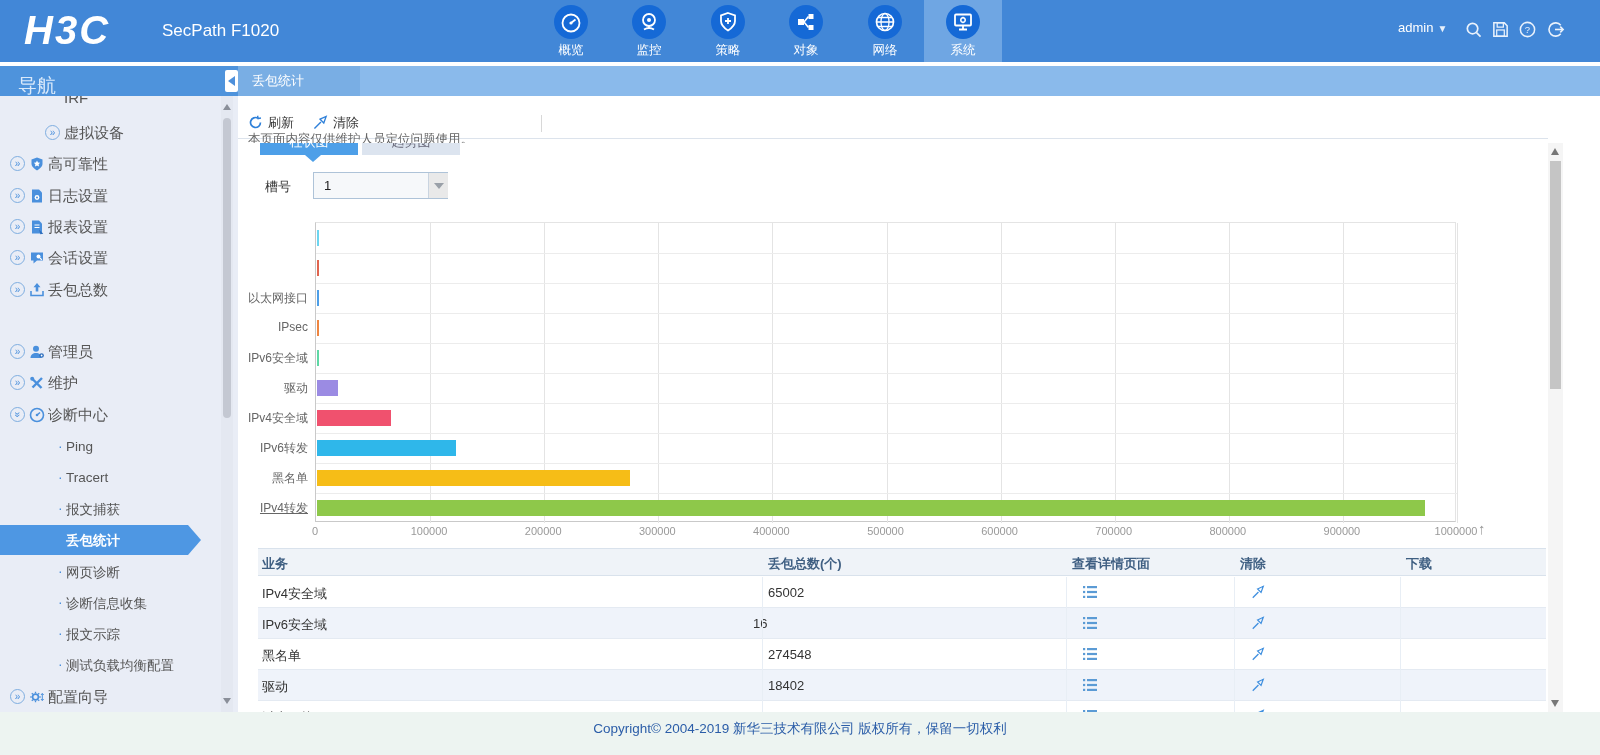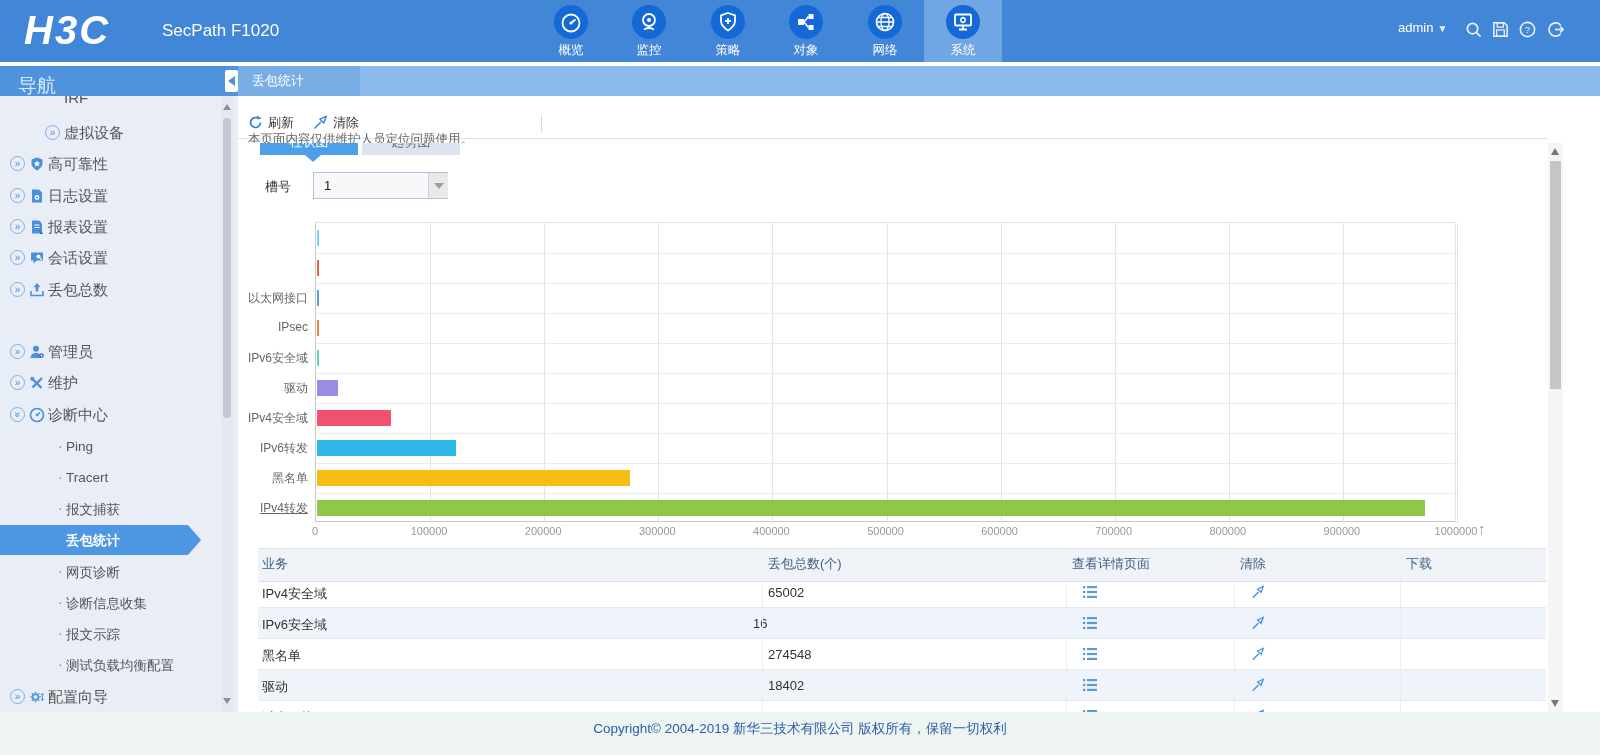--- a/index.html
+++ b/index.html
@@ -72,21 +72,21 @@
   #plot { position:absolute; left:75px; top:79px; width:1141px; height:300px; border:1px solid #E4E4E4; border-left:1px solid #C9C9C9; border-bottom:1px solid #C9C9C9; }
   .vgrid { position:absolute; top:0; width:1px; height:300px; background:#E4E4E4; }
   .hgrid { position:absolute; left:0; width:1141px; height:1px; background:#ECECEC; }
   .bar { position:absolute; height:16px; }
   .cat-label { position:absolute; left:0; width:68px; text-align:right; font-size:12px; color:#666; }
   .tick { position:absolute; top:382px; transform:translateX(-50%); font-size:11px; color:#999; }
   #axis-up-arrow { position:absolute; left:1238px; top:377px; font-size:15px; color:#999; }
 
   
   #tbl { position:absolute; left:18px; top:405px; width:1288px; }
-  .th-row { position:absolute; left:0; top:0; width:1288px; height:34px; background:#EFF3F8; border-top:1px solid #D9E2EC; border-bottom:1px solid #D9E2EC; }
+  .th-row { position:absolute; left:0; top:0; width:1288px; height:28px; background:#EFF3F8; border-top:1px solid #D9E2EC; border-bottom:1px solid #D9E2EC;font-weight:bold; }
   .th { position:absolute; top:6px; font-size:13px; color:#3F5F82; }
   .tr { position:absolute; left:0; width:1288px; height:31px; border-bottom:1px solid #E4EAF2; }
   .tr.stripe { background:#EFF3FA; }
   .td { position:absolute; top:8px; font-size:13px; color:#333; }
   .colsep { position:absolute; top:0; width:1px; background:#E8EEF5; }
   .cell-ico { position:absolute; top:8px; width:16px; height:14px; cursor:pointer; }
   .cell-ico svg { width:16px; height:14px; }
 
   
   #main-scroll { position:absolute; left:1548px; top:143px; width:15px; height:569px; background:#F5F5F5; }

